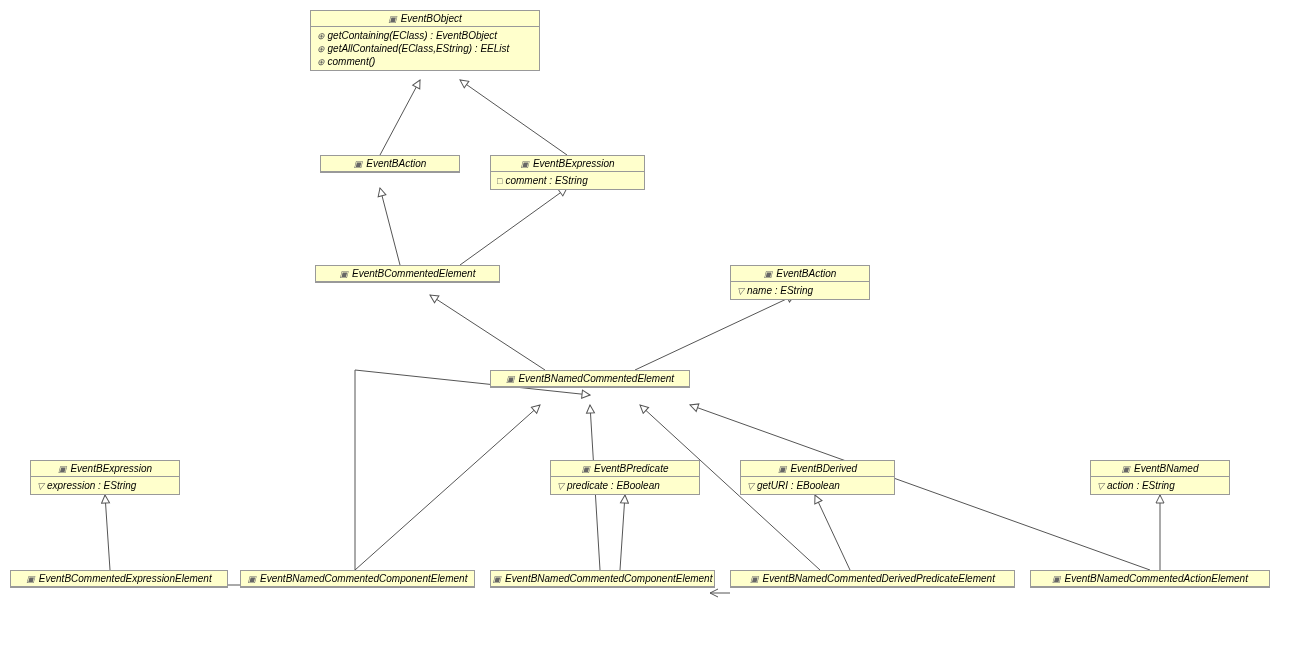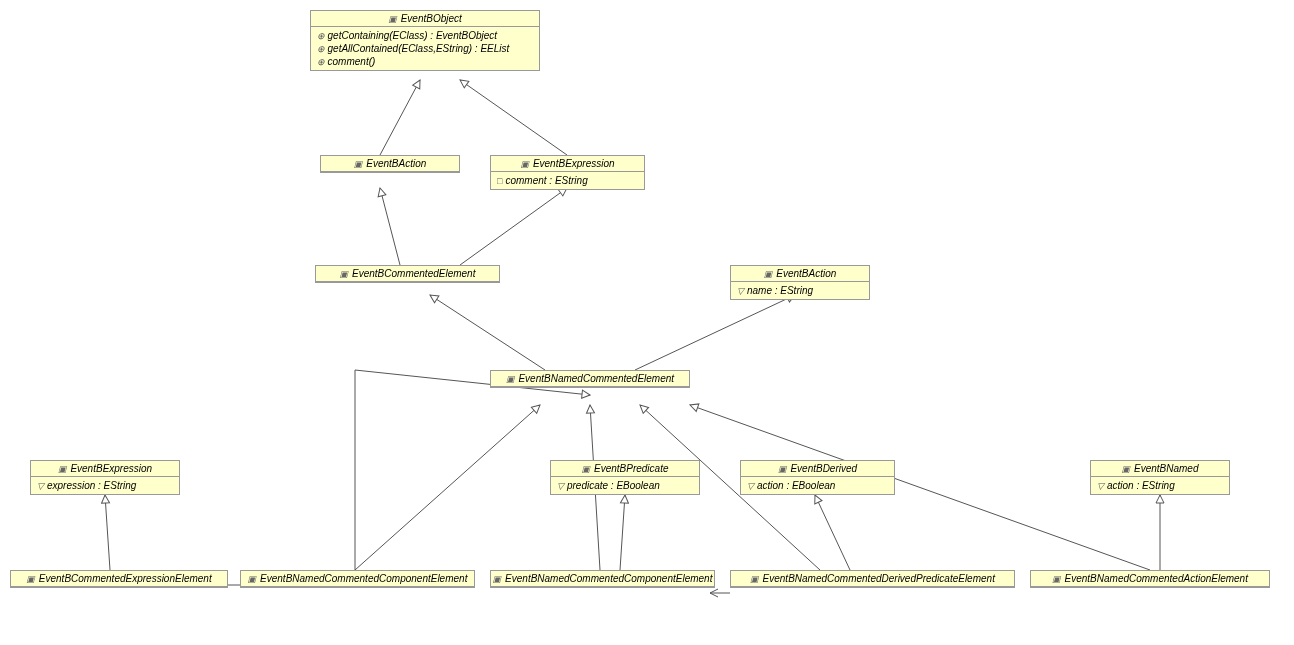--- a/index.html
+++ b/index.html
@@ -207,21 +207,21 @@
   </div>
 
   <div class="uml-box" style="left:740px; top:460px; width:155px;">
     <div class="uml-box-title">
       <span class="class-icon">▣</span>
       <span>EventBDerived</span>
     </div>
     <div class="uml-box-body">
       <div class="uml-attr">
         <span class="attr-icon">▽</span>
-        <span>action : EBoolean</span>
+        <span>getURI : EBoolean</span>
       </div>
     </div>
   </div>
 
   <div class="uml-box" style="left:1090px; top:460px; width:140px;">
     <div class="uml-box-title">
       <span class="class-icon">▣</span>
       <span>EventBNamed</span>
     </div>
     <div class="uml-box-body">

